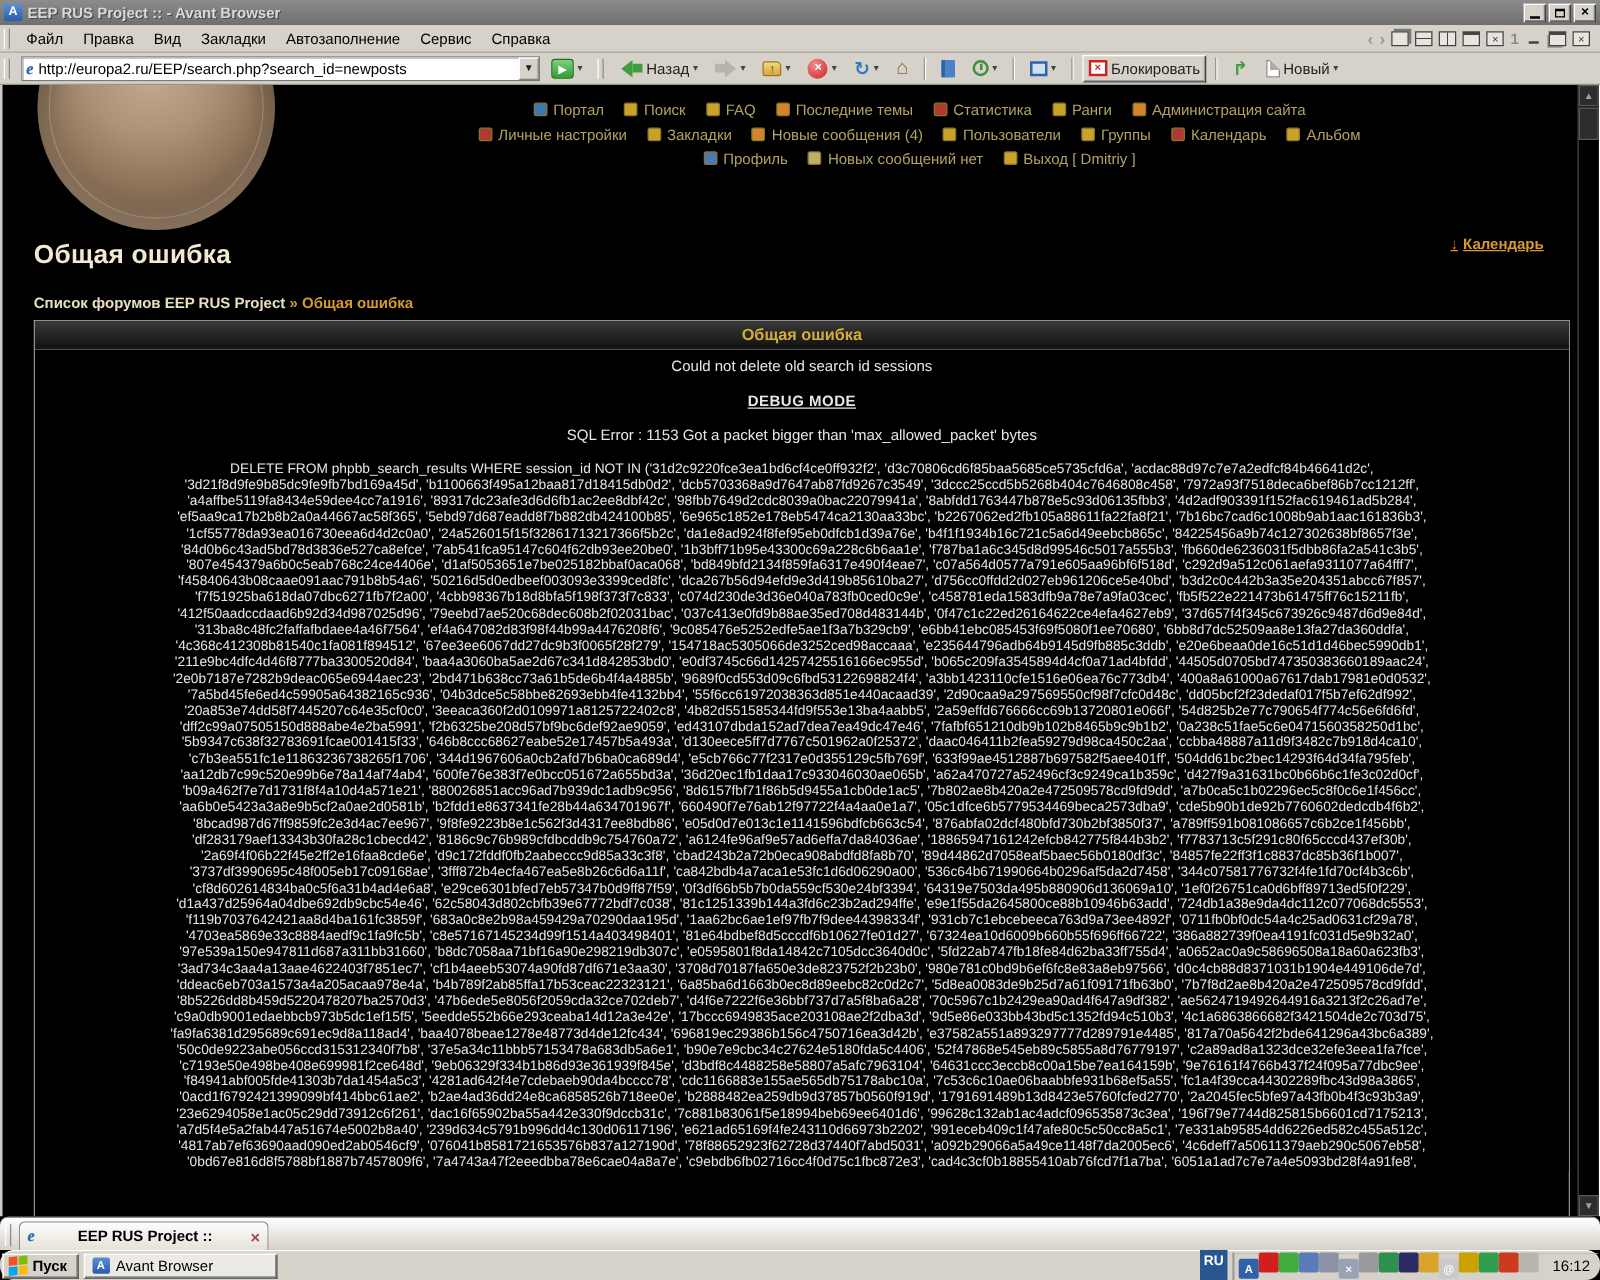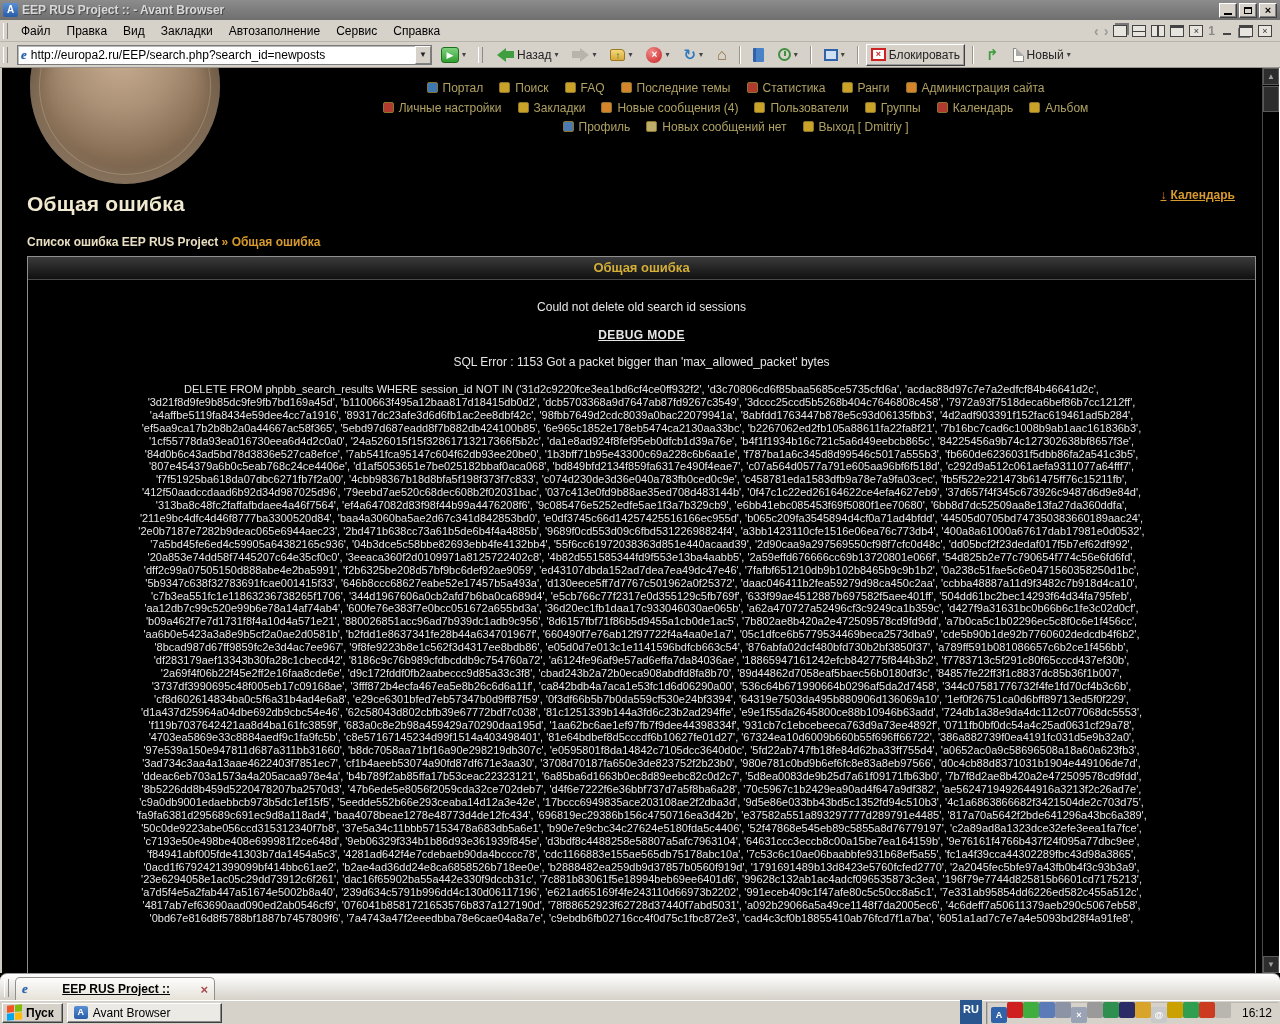--- a/index.html
+++ b/index.html
@@ -96,42 +96,42 @@
   .page h1{position:absolute;left:25px;top:124px;margin:0;font-size:21px;color:var(--heading);
     font-weight:bold;letter-spacing:.2px;}
   .crumbs{position:absolute;left:25px;top:167px;font-size:12px;font-weight:bold;color:#e8dfc0;}
   .crumb-sep{color:var(--link_gold);}
   .crumb-cur{color:var(--link_gold);cursor:pointer;}
   .err-table{position:absolute;left:25px;right:23px;top:188px;bottom:0;
     border:1px solid #8f8f8f;border-bottom:none;}
   .err-head{height:23px;background:linear-gradient(#3a3a3a,#101010);border-bottom:1px solid #4a4a4a;
     color:var(--error_header_text);font-weight:bold;font-size:13px;text-align:center;line-height:22px;}
   .err-body{background:#000;color:var(--dump_text);text-align:center;font-size:11px;}
-  .err-msg{padding-top:20px;font-size:12px;}
+  .err-msg{padding-top:6px;font-size:12px;}
   .err-debug{margin:14px 0 13px;font-weight:bold;font-size:12px;text-decoration:underline;letter-spacing:.4px;}
   .err-sql{margin:0 0 14px;font-size:12px;}
   .dump-line{line-height:12.9px;font-size:11px;white-space:nowrap;}
   .pg-scroll{position:absolute;right:0;top:0;bottom:0;width:17px;background:#000;border-left:1px solid #4a4a4a;}
   .sc-btn{width:16px;height:17px;background:#2d2d2d;border:1px solid #5a5a5a;color:#a0a0a0;
     font-size:8px;text-align:center;line-height:16px;}
   .sc-btn.down{position:absolute;bottom:0;}
   .sc-thumb{width:16px;height:26px;background:#2d2d2d;border:1px solid #5a5a5a;margin-top:1px;}
   
   .tabstrip{position:absolute;left:0;top:973px;width:1280px;height:27px;
     background:linear-gradient(#ffffff,#d5d1c9);border-top:1px solid #9a9a9a;
     border-radius:7px 7px 0 0;display:flex;align-items:flex-end;}
   .grip.v{height:18px;margin:0 6px 3px 4px;}
   .tab{width:200px;height:23px;margin-bottom:0;background:linear-gradient(#fdfdfd,#e6e2d8);
     border:1px solid #8f8f8f;border-bottom:none;border-radius:5px 5px 0 0;
     display:flex;align-items:center;padding:0 6px;gap:6px;}
-  .tab-label{flex:1;text-align:center;font-size:12px;font-weight:bold;text-decoration:underline;color:#000;}
+  .tab-label{flex:1;text-align:center;font-size:12px;font-weight:bold;color:#000;}
   .tab-close{color:#a34a4a;font-weight:bold;font-size:13px;}
   
   .taskbar{position:absolute;left:0;top:1000px;width:1280px;height:24px;background:#d6d2ca;
-    border-top:1px solid #fff;display:flex;align-items:center;padding:0 2px;gap:4px;}
+    border-top:1px solid #fff;display:flex;align-items:center;padding:0 2px;gap:4px;border-radius:11px;}
   .start-btn{height:20px;display:flex;align-items:center;gap:4px;padding:0 8px 0 4px;background:#d6d2ca;
     border:1px solid #404040;border-top-color:#fff;border-left-color:#fff;box-shadow:inset -1px -1px 0 #8a8a8a;
     font-weight:bold;font-size:12px;}
   .winflag{display:grid;grid-template-columns:7px 7px;grid-template-rows:7px 7px;gap:1px;transform:skewY(-6deg);}
   .winflag i{display:block;}
   .wf1{background:#f35325;} .wf2{background:#81bc06;} .wf3{background:#05a6f0;} .wf4{background:#ffba08;}
   .task-btn{height:20px;width:155px;display:flex;align-items:center;gap:5px;padding:0 6px;
     background:#eceae4;border:1px solid #404040;border-top-color:#fff;border-left-color:#fff;
     box-shadow:inset -1px -1px 0 #8a8a8a;font-size:12px;}
   .av-ico{width:14px;height:13px;background:linear-gradient(#5a8fd4,#2a5ca8);color:#fff;font-weight:bold;
@@ -261,42 +261,44 @@
       </div>
 
     <div class="nav-row r1" id="nav-row-1"><span class="nav-link"><span class="nav-ico" style="background: rgb(60, 120, 180);"></span><span>Портал</span></span><span class="nav-link"><span class="nav-ico" style="background: rgb(201, 162, 39);"></span><span>Поиск</span></span><span class="nav-link"><span class="nav-ico" style="background: rgb(201, 162, 39);"></span><span>FAQ</span></span><span class="nav-link"><span class="nav-ico" style="background: rgb(212, 132, 42);"></span><span>Последние темы</span></span><span class="nav-link"><span class="nav-ico" style="background: rgb(176, 58, 46);"></span><span>Статистика</span></span><span class="nav-link"><span class="nav-ico" style="background: rgb(201, 162, 39);"></span><span>Ранги</span></span><span class="nav-link"><span class="nav-ico" style="background: rgb(212, 132, 42);"></span><span>Администрация сайта</span></span></div>
     <div class="nav-row r2" id="nav-row-2"><span class="nav-link"><span class="nav-ico" style="background: rgb(176, 58, 46);"></span><span>Личные настройки</span></span><span class="nav-link"><span class="nav-ico" style="background: rgb(201, 162, 39);"></span><span>Закладки</span></span><span class="nav-link"><span class="nav-ico" style="background: rgb(212, 132, 42);"></span><span>Новые сообщения (4)</span></span><span class="nav-link"><span class="nav-ico" style="background: rgb(201, 162, 39);"></span><span>Пользователи</span></span><span class="nav-link"><span class="nav-ico" style="background: rgb(201, 162, 39);"></span><span>Группы</span></span><span class="nav-link"><span class="nav-ico" style="background: rgb(176, 58, 46);"></span><span>Календарь</span></span><span class="nav-link"><span class="nav-ico" style="background: rgb(201, 162, 39);"></span><span>Альбом</span></span></div>
     <div class="nav-row r3" id="nav-row-3"><span class="nav-link"><span class="nav-ico" style="background: rgb(74, 122, 176);"></span><span>Профиль</span></span><span class="nav-link"><span class="nav-ico" style="background: rgb(191, 174, 106);"></span><span>Новых сообщений нет</span></span><span class="nav-link"><span class="nav-ico" style="background: rgb(201, 162, 39);"></span><span>Выход [ Dmitriy ]</span></span></div>
 
     <a class="cal-link"><span class="cal-arrow">↓</span><span>Календарь</span></a>
 
     <h1>Общая ошибка</h1>
     <div class="crumbs">
-      <span class="crumb-root">Список ошибка EEP RUS Project</span>
+      <span class="crumb-root">Список форумов EEP RUS Project</span>
       <span class="crumb-sep">»</span>
       <a class="crumb-cur">Общая ошибка</a>
     </div>
 
     <div class="err-table">
       <div class="err-head">Общая ошибка</div>
       <div class="err-body">
         <div class="err-msg">Could not delete old search id sessions</div>
         <div class="err-debug">DEBUG MODE</div>
         <div class="err-sql">SQL Error : 1153 Got a packet bigger than 'max_allowed_packet' bytes</div>
         <div id="dump">
             <div class="dump-line">DELETE FROM phpbb_search_results WHERE session_id NOT IN ('31d2c9220fce3ea1bd6cf4ce0ff932f2', 'd3c70806cd6f85baa5685ce5735cfd6a', 'acdac88d97c7e7a2edfcf84b46641d2c',</div>
             <div class="dump-line">'3d21f8d9fe9b85dc9fe9fb7bd169a45d', 'b1100663f495a12baa817d18415db0d2', 'dcb5703368a9d7647ab87fd9267c3549', '3dccc25ccd5b5268b404c7646808c458', '7972a93f7518deca6bef86b7cc1212ff',</div>
             <div class="dump-line">'a4affbe5119fa8434e59dee4cc7a1916', '89317dc23afe3d6d6fb1ac2ee8dbf42c', '98fbb7649d2cdc8039a0bac22079941a', '8abfdd1763447b878e5c93d06135fbb3', '4d2adf903391f152fac619461ad5b284',</div>
             <div class="dump-line">'ef5aa9ca17b2b8b2a0a44667ac58f365', '5ebd97d687eadd8f7b882db424100b85', '6e965c1852e178eb5474ca2130aa33bc', 'b2267062ed2fb105a88611fa22fa8f21', '7b16bc7cad6c1008b9ab1aac161836b3',</div>
             <div class="dump-line">'1cf55778da93ea016730eea6d4d2c0a0', '24a526015f15f32861713217366f5b2c', 'da1e8ad924f8fef95eb0dfcb1d39a76e', 'b4f1f1934b16c721c5a6d49eebcb865c', '84225456a9b74c127302638bf8657f3e',</div>
             <div class="dump-line">'84d0b6c43ad5bd78d3836e527ca8efce', '7ab541fca95147c604f62db93ee20be0', '1b3bff71b95e43300c69a228c6b6aa1e', 'f787ba1a6c345d8d99546c5017a555b3', 'fb660de6236031f5dbb86fa2a541c3b5',</div>
             <div class="dump-line">'807e454379a6b0c5eab768c24ce4406e', 'd1af5053651e7be025182bbaf0aca068', 'bd849bfd2134f859fa6317e490f4eae7', 'c07a564d0577a791e605aa96bf6f518d', 'c292d9a512c061aefa9311077a64fff7',</div>
+            <div class="dump-line">'f45840643b08caae091aac791b8b54a6', '50216d5d0edbeef003093e3399ced8fc', 'dca267b56d94efd9e3d419b85610ba27', 'd756cc0ffdd2d027eb961206ce5e40bd', 'b3d2c0c442b3a35e204351abcc67f857',</div>
             <div class="dump-line">'f7f51925ba618da07dbc6271fb7f2a00', '4cbb98367b18d8bfa5f198f373f7c833', 'c074d230de3d36e040a783fb0ced0c9e', 'c458781eda1583dfb9a78e7a9fa03cec', 'fb5f522e221473b61475ff76c15211fb',</div>
             <div class="dump-line">'412f50aadccdaad6b92d34d987025d96', '79eebd7ae520c68dec608b2f02031bac', '037c413e0fd9b88ae35ed708d483144b', '0f47c1c22ed26164622ce4efa4627eb9', '37d657f4f345c673926c9487d6d9e84d',</div>
             <div class="dump-line">'313ba8c48fc2faffafbdaee4a46f7564', 'ef4a647082d83f98f44b99a4476208f6', '9c085476e5252edfe5ae1f3a7b329cb9', 'e6bb41ebc085453f69f5080f1ee70680', '6bb8d7dc52509aa8e13fa27da360ddfa',</div>
+            <div class="dump-line">'4c368c412308b81540c1fa081f894512', '67ee3ee6067dd27dc9b3f0065f28f279', '154718ac5305066de3252ced98accaaa', 'e235644796adb64b9145d9fb885c3ddb', 'e20e6beaa0de16c51d1d46bec5990db1',</div>
             <div class="dump-line">'211e9bc4dfc4d46f8777ba3300520d84', 'baa4a3060ba5ae2d67c341d842853bd0', 'e0df3745c66d14257425516166ec955d', 'b065c209fa3545894d4cf0a71ad4bfdd', '44505d0705bd747350383660189aac24',</div>
             <div class="dump-line">'2e0b7187e7282b9deac065e6944aec23', '2bd471b638cc73a61b5de6b4f4a4885b', '9689f0cd553d09c6fbd53122698824f4', 'a3bb1423110cfe1516e06ea76c773db4', '400a8a61000a67617dab17981e0d0532',</div>
             <div class="dump-line">'7a5bd45fe6ed4c59905a64382165c936', '04b3dce5c58bbe82693ebb4fe4132bb4', '55f6cc61972038363d851e440acaad39', '2d90caa9a297569550cf98f7cfc0d48c', 'dd05bcf2f23dedaf017f5b7ef62df992',</div>
             <div class="dump-line">'20a853e74dd58f7445207c64e35cf0c0', '3eeaca360f2d0109971a8125722402c8', '4b82d551585344fd9f553e13ba4aabb5', '2a59effd676666cc69b13720801e066f', '54d825b2e77c790654f774c56e6fd6fd',</div>
             <div class="dump-line">'dff2c99a07505150d888abe4e2ba5991', 'f2b6325be208d57bf9bc6def92ae9059', 'ed43107dbda152ad7dea7ea49dc47e46', '7fafbf651210db9b102b8465b9c9b1b2', '0a238c51fae5c6e0471560358250d1bc',</div>
             <div class="dump-line">'5b9347c638f32783691fcae001415f33', '646b8ccc68627eabe52e17457b5a493a', 'd130eece5ff7d7767c501962a0f25372', 'daac046411b2fea59279d98ca450c2aa', 'ccbba48887a11d9f3482c7b918d4ca10',</div>
             <div class="dump-line">'c7b3ea551fc1e11863236738265f1706', '344d1967606a0cb2afd7b6ba0ca689d4', 'e5cb766c77f2317e0d355129c5fb769f', '633f99ae4512887b697582f5aee401ff', '504dd61bc2bec14293f64d34fa795feb',</div>
             <div class="dump-line">'aa12db7c99c520e99b6e78a14af74ab4', '600fe76e383f7e0bcc051672a655bd3a', '36d20ec1fb1daa17c933046030ae065b', 'a62a470727a52496cf3c9249ca1b359c', 'd427f9a31631bc0b66b6c1fe3c02d0cf',</div>
             <div class="dump-line">'b09a462f7e7d1731f8f4a10d4a571e21', '880026851acc96ad7b939dc1adb9c956', '8d6157fbf71f86b5d9455a1cb0de1ac5', '7b802ae8b420a2e472509578cd9fd9dd', 'a7b0ca5c1b02296ec5c8f0c6e1f456cc',</div>
             <div class="dump-line">'aa6b0e5423a3a8e9b5cf2a0ae2d0581b', 'b2fdd1e8637341fe28b44a634701967f', '660490f7e76ab12f97722f4a4aa0e1a7', '05c1dfce6b5779534469beca2573dba9', 'cde5b90b1de92b7760602dedcdb4f6b2',</div>

